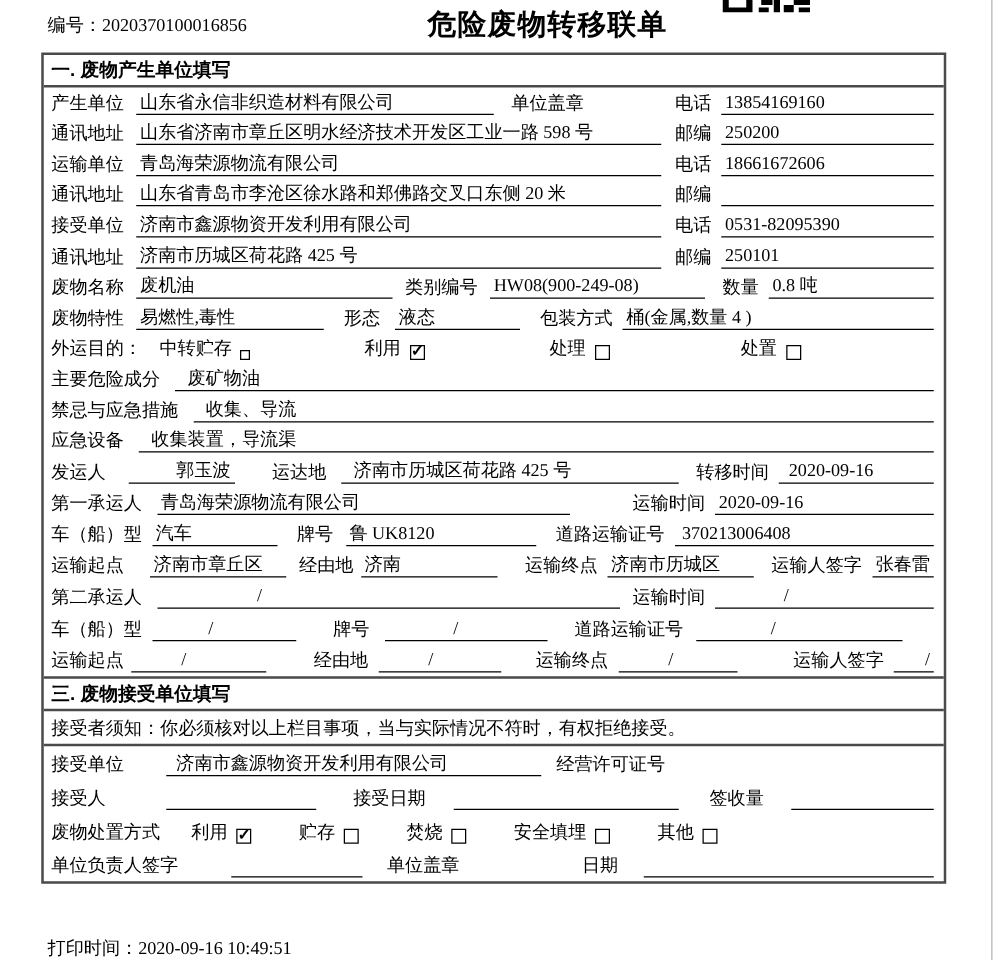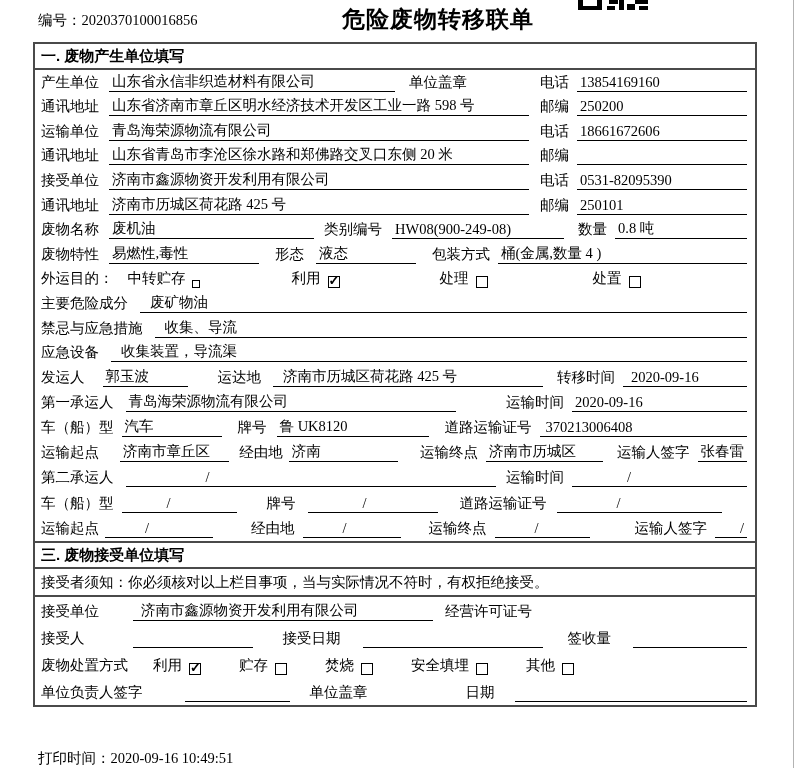--- a/index.html
+++ b/index.html
@@ -178,21 +178,21 @@
       <span class="uv grow" style="margin-left:12px;padding-left:10px">收集、导流</span>
     </div>
 
     <div class="row">
       <span class="lb">应急设备</span>
       <span class="uv grow" style="margin-left:12px;padding-left:10px">收集装置，导流渠</span>
     </div>
 
     <div class="row">
       <span class="lb">发运人</span>
-      <span class="uv" style="width:85px;margin-left:18px;text-align:left">郭玉波</span>
+      <span class="uv" style="width:85px;margin-left:18px;text-align:right">郭玉波</span>
       <span class="lb" style="margin-left:30px">运达地</span>
       <span class="uv" style="width:270px;margin-left:12px;padding-left:10px">济南市历城区荷花路 425 号</span>
       <span class="lb" style="margin-left:14px">转移时间</span>
       <span class="uv grow" style="margin-left:8px;padding-left:8px">2020-09-16</span>
     </div>
   </div>
 
   <div class="sec2">
 
 

